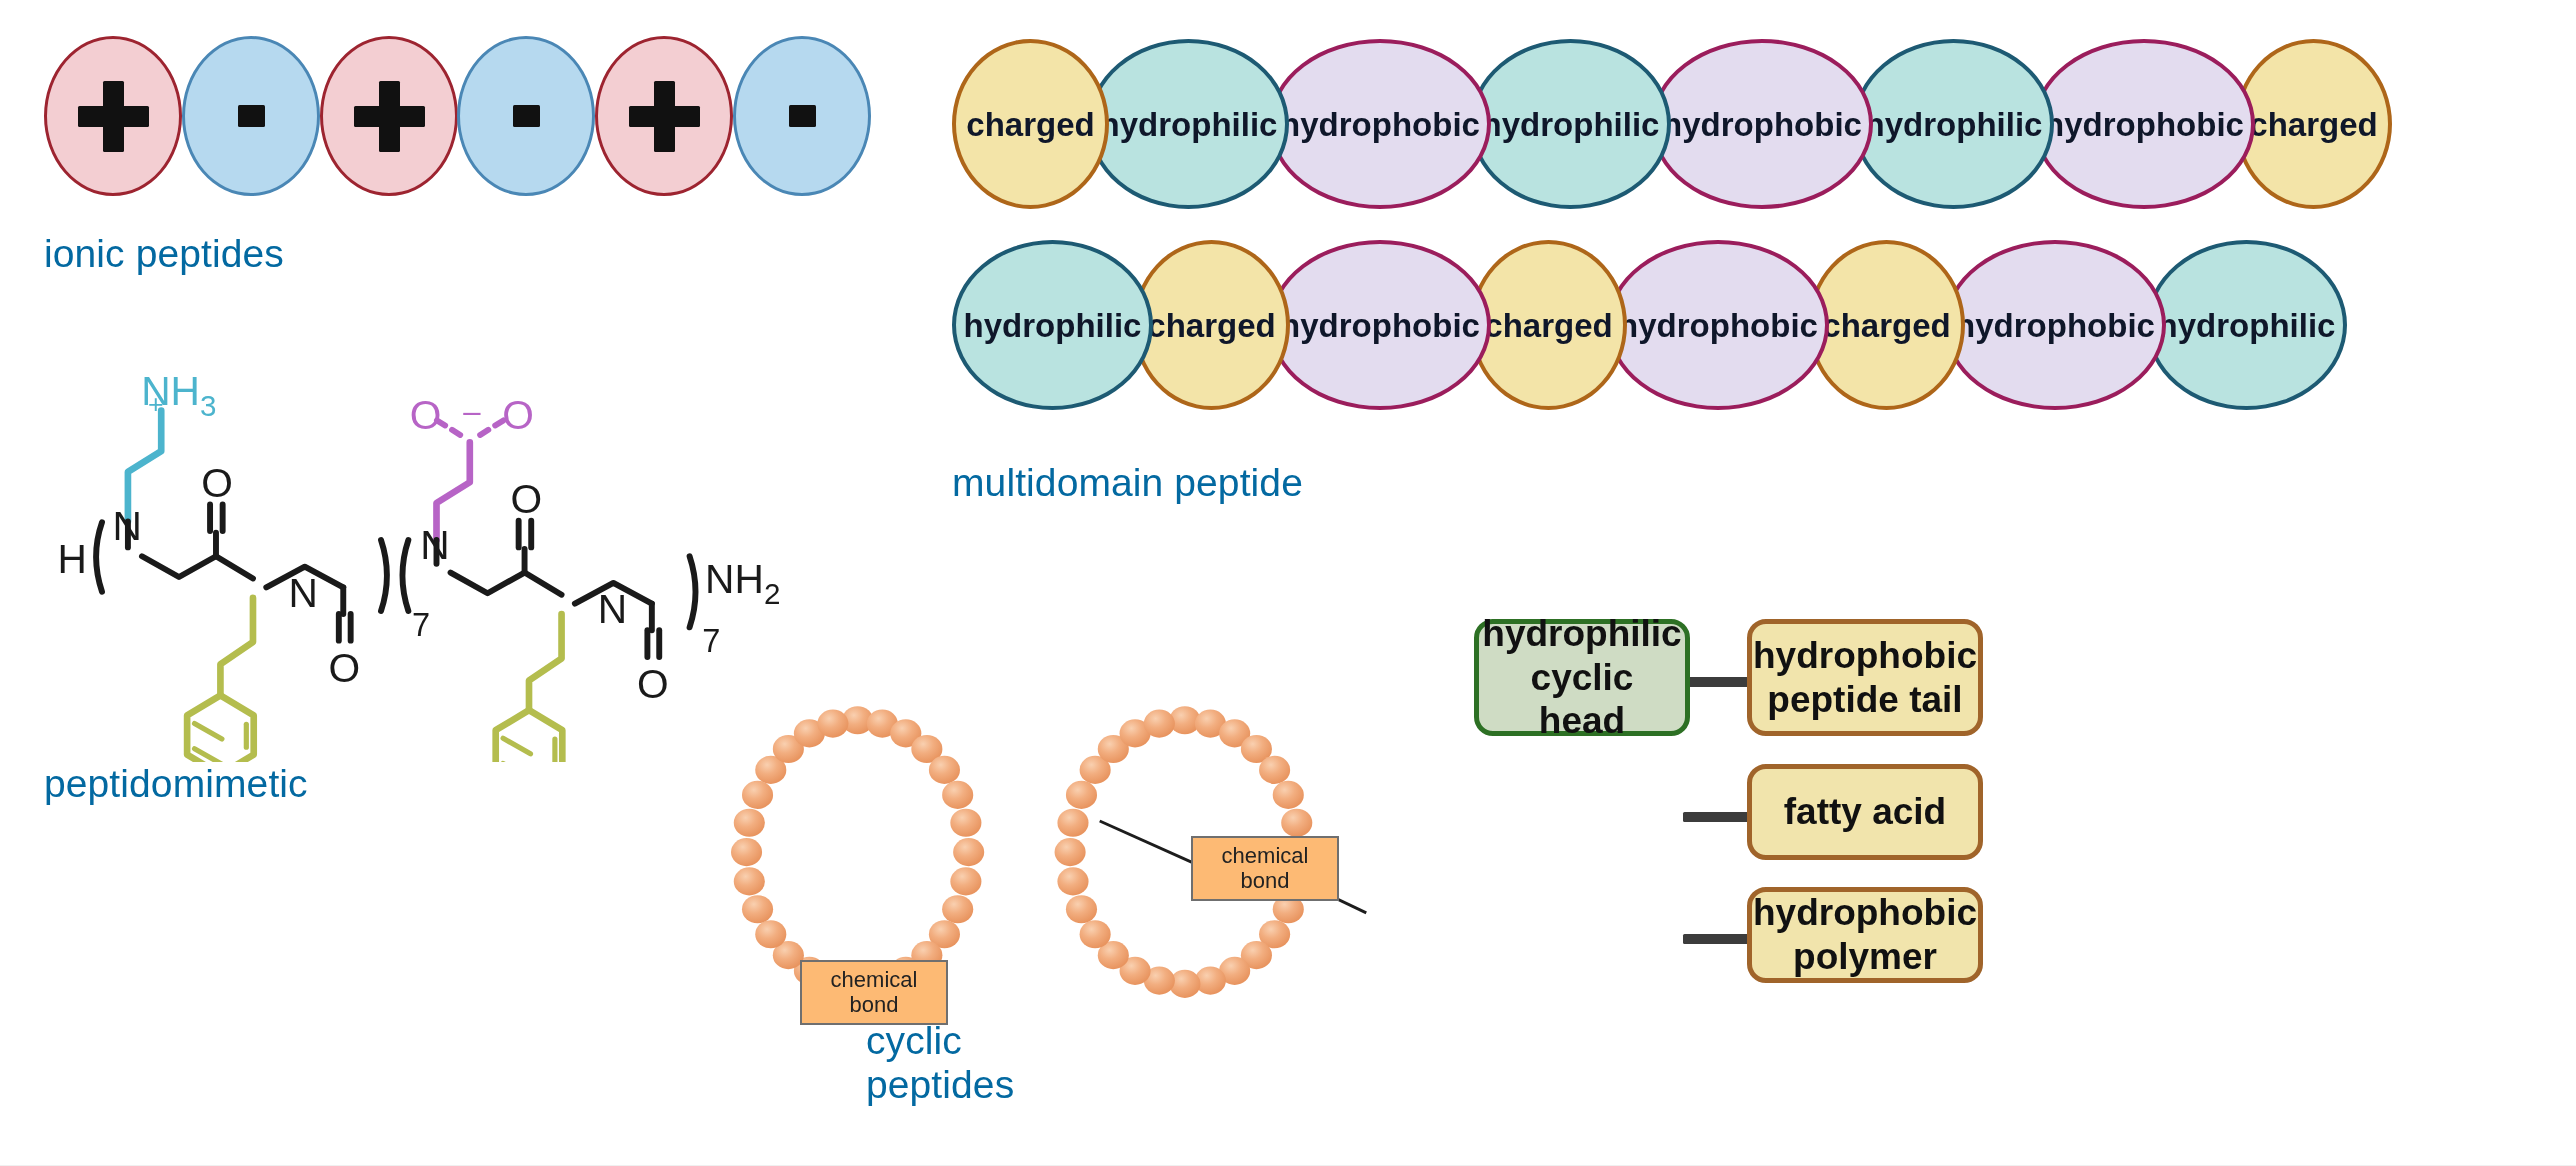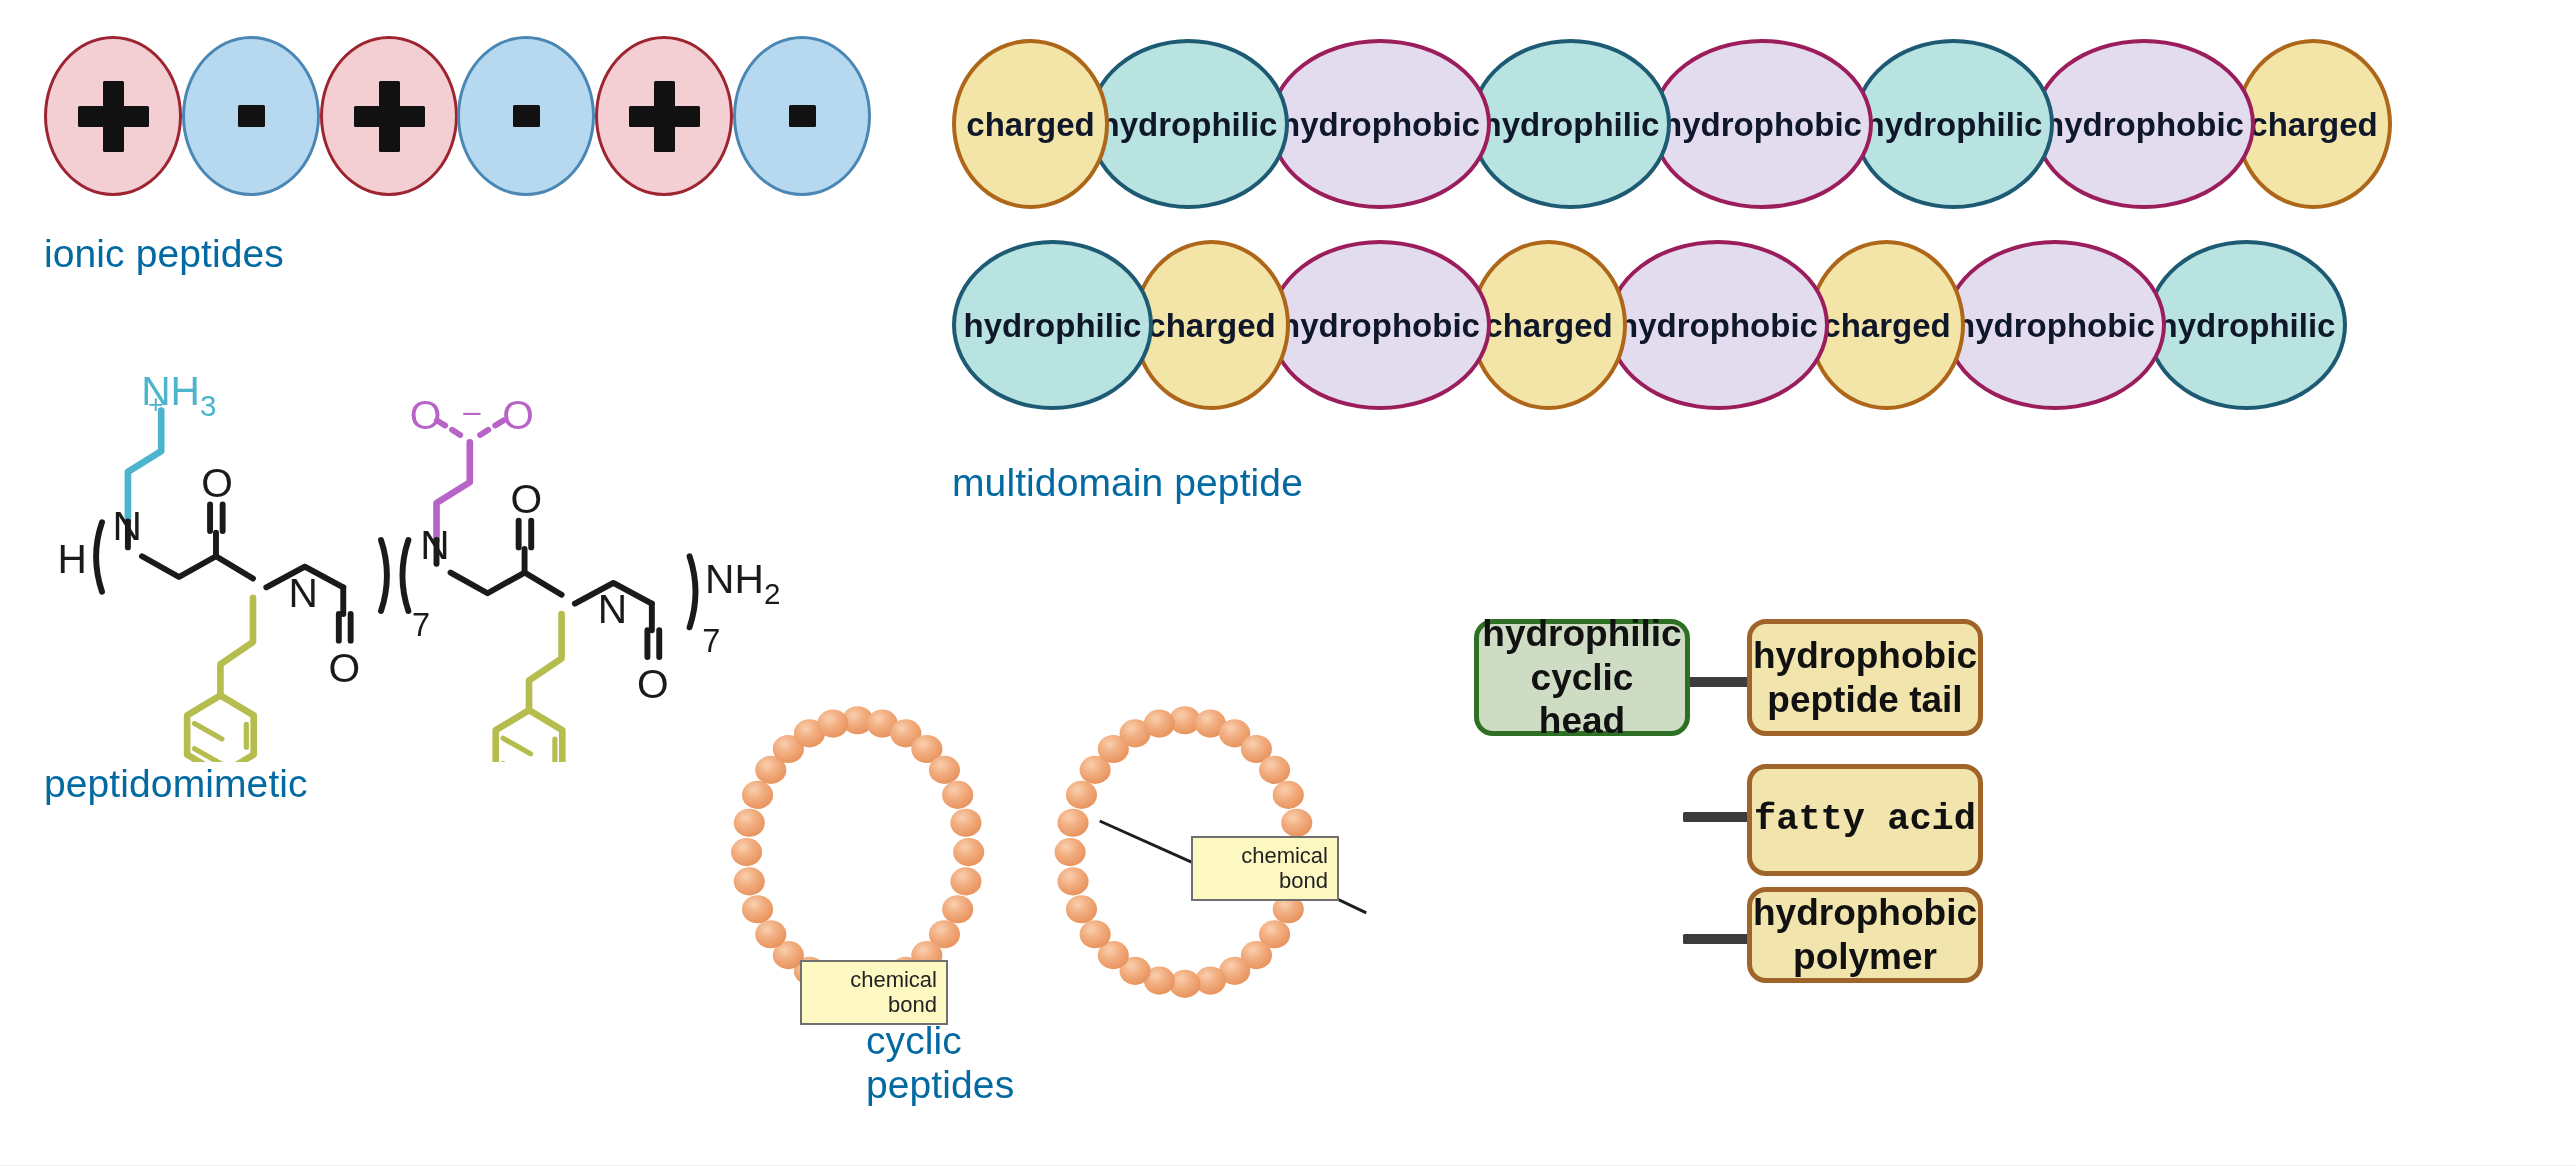--- a/index.html
+++ b/index.html
@@ -50,22 +50,22 @@
   .md.charged    {background:#f3e4a8;border:4.4px solid #ae6619;}
   .md.hydrophilic{background:#b9e3e0;border:4.4px solid #1d5a73;}
   .md.hydrophobic{background:#e3dcef;border:4.4px solid #9b1d5c;}
 
   
   #peptidomimetic-group{left:44px;top:318px;width:748px;height:548px;}
 
   
   #cyclic-group{left:696px;top:704px;width:726px;height:459px;}
   .bond-label{
-    position:absolute;background:#fef9c3;border:2.2px solid #6f6f6f;
-    font-size:22px;color:#222;line-height:1.12;text-align:right;
+    position:absolute;background:#fdba74;border:2.2px solid #6f6f6f;
+    font-size:22px;color:#222;line-height:1.12;text-align:center;
     padding:6px 9px;box-sizing:border-box;white-space:pre-line;z-index:6;
   }
 
   
   #amphiphilic-group{left:1474px;top:619px;width:1052px;height:459px;}
   .amph-box{
     position:absolute;box-sizing:border-box;border-radius:19px;
     display:flex;align-items:center;justify-content:center;text-align:center;
     font-size:37px;font-weight:bold;color:#111;line-height:1.18;
     white-space:pre-line;
@@ -341,21 +341,21 @@
 
   <div class="abs" id="amphiphilic-group">
 
     <div class="connector" style="left:209px;top:58px;width:68px;"></div>
     <div class="amph-box green" style="left:0px;top:0px;width:216px;height:117px;">hydrophilic cyclic
 head</div>
     <div class="amph-box yellow" style="left:273px;top:0px;width:236px;height:117px;">hydrophobic
 peptide tail</div>
 
     <div class="connector" style="left:209px;top:193px;width:68px;"></div>
-    <div class="amph-box yellow" style="left:273px;top:145px;width:236px;height:112px;font-family:Liberation Mono, monospace;">fatty acid</div>
+    <div class="amph-box yellow" style="left:273px;top:145px;width:236px;height:96px;">fatty acid</div>
 
     <div class="connector" style="left:209px;top:315px;width:68px;"></div>
     <div class="amph-box yellow" style="left:273px;top:268px;width:236px;height:96px;">hydrophobic polymer</div>
 
   </div>
 
   <div class="abs" id="bottom-rule"></div>
 </div>
 
 

